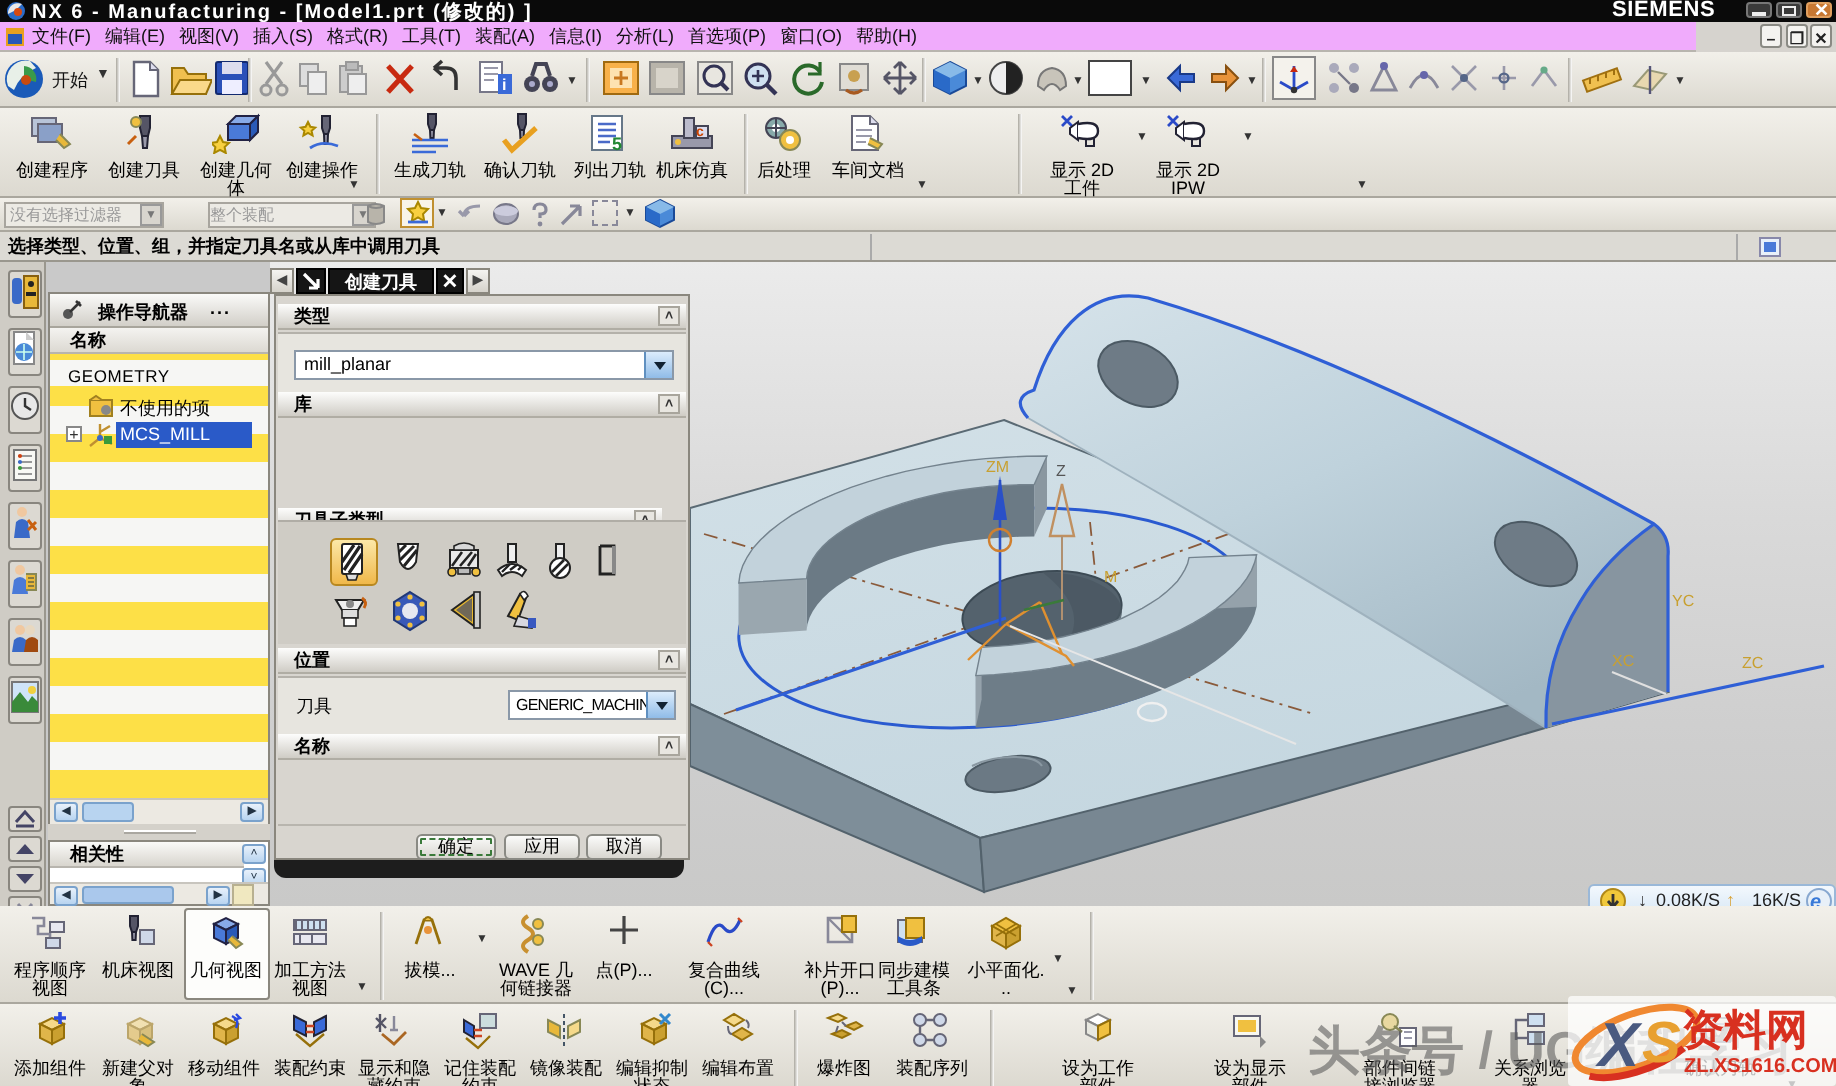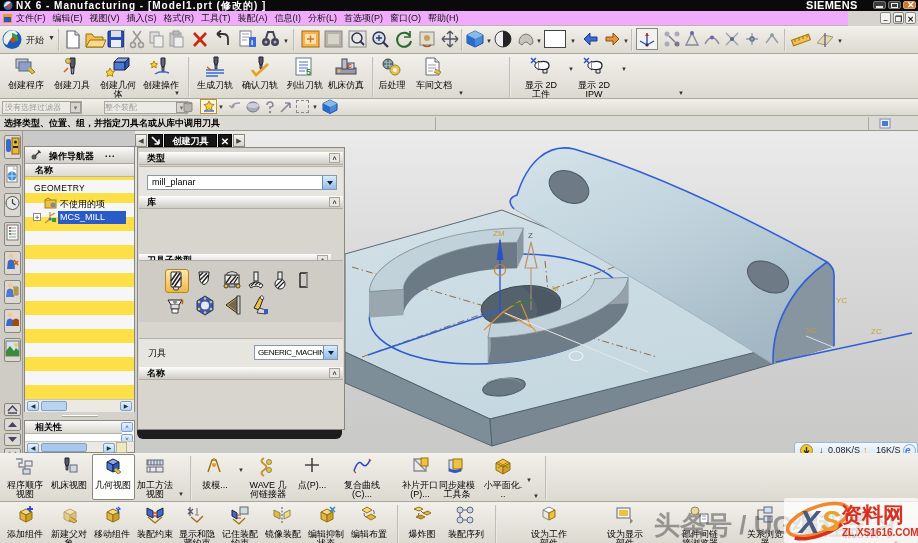--- a/index.html
+++ b/index.html
@@ -692,28 +692,34 @@
           <path d="M5,11 L13,5 L13,17 Z" fill="#706858"></path>
           <rect x="14" y="2" width="3" height="18" fill="#ccc" stroke="#222" stroke-width="0.8"></rect>
         </svg>
  <svg class="abs" style="left:111px;top:33px" width="22" height="22">
           <path d="M4,14 L10,3 L13,5 L9,16 Z" fill="#f0c040" stroke="#222"></path>
           <path d="M10,3 Q12,0 14,4 L12,6 Z" fill="#fff" stroke="#222" stroke-width="0.8"></path>
           <path d="M9,14 L16,16 L16,20 L7,19 Z" fill="#d8d8e0" stroke="#222" stroke-width="0.8"></path>
           <rect x="14" y="15" width="4" height="5" fill="#3858c0"></rect>
         </svg>
 </div>
+<div class="sechead" style="position:absolute;left:1px;top:176px;width:204px">位置<span class="chev">˄</span></div>
 <div class="abs dpanel" style="left:1px;top:190px;width:204px;height:29px">
  <span style="position:absolute;left:9px;top:8px">刀具</span>
  <div class="combo" style="position:absolute;left:115px;top:6px;width:84px">
           <span style="position:absolute;left:3px;top:2px;font-size:8px;letter-spacing:-.4px">GENERIC_MACHIN</span>
           <span class="db"></span>
         </div>
 </div>
 <div class="sechead" style="position:absolute;left:1px;top:219px;width:204px">名称<span class="chev">˄</span></div>
+<div class="abs" style="left:1px;top:264px;width:204px;height:21px;border-top:1px solid #b8b5ae">
+ <span class="dbtn" style="left:69px;top:4px;width:40px;outline:1px dashed #3a7a3a;outline-offset:-3px">确定</span>
+ <span class="dbtn" style="left:113px;top:4px;width:38px">应用</span>
+ <span class="dbtn" style="left:154px;top:4px;width:38px">取消</span>
+</div>
 </div>
 <div class="abs" style="left:137px;top:299px;width:205px;height:9px;background:#1d1d1d;border-radius:0 0 6px 6px;z-index:29"></div>
 </div>
 <div class="abs tbar" id="tb4">
     <div class="bigbtn" style="left:4px;width:42px">
       <div class="ic" style="width:24px"><svg width="24" height="22">
           <path d="M3,4 L9,4 L9,8 L6,8 L6,12 L12,12 L12,16" fill="none" stroke="#889" stroke-width="1.3"></path>
           <rect x="10" y="14" width="7" height="5" fill="#cfd8e8" stroke="#667"></rect>
           <rect x="12" y="6" width="7" height="5" fill="#e8e8f0" stroke="#667"></rect>
         </svg></div>

